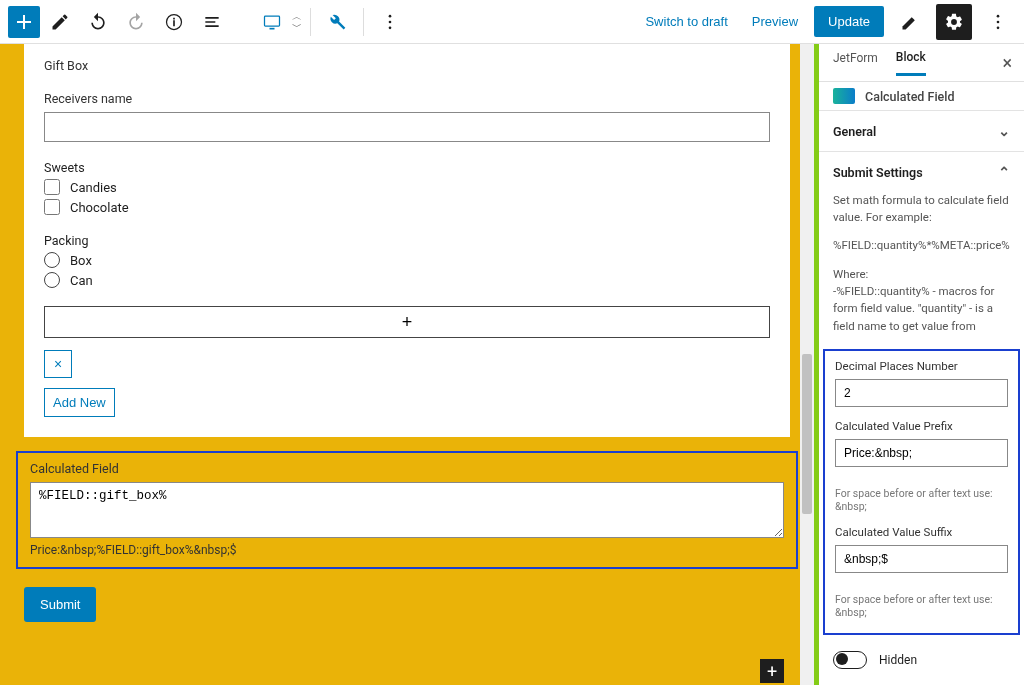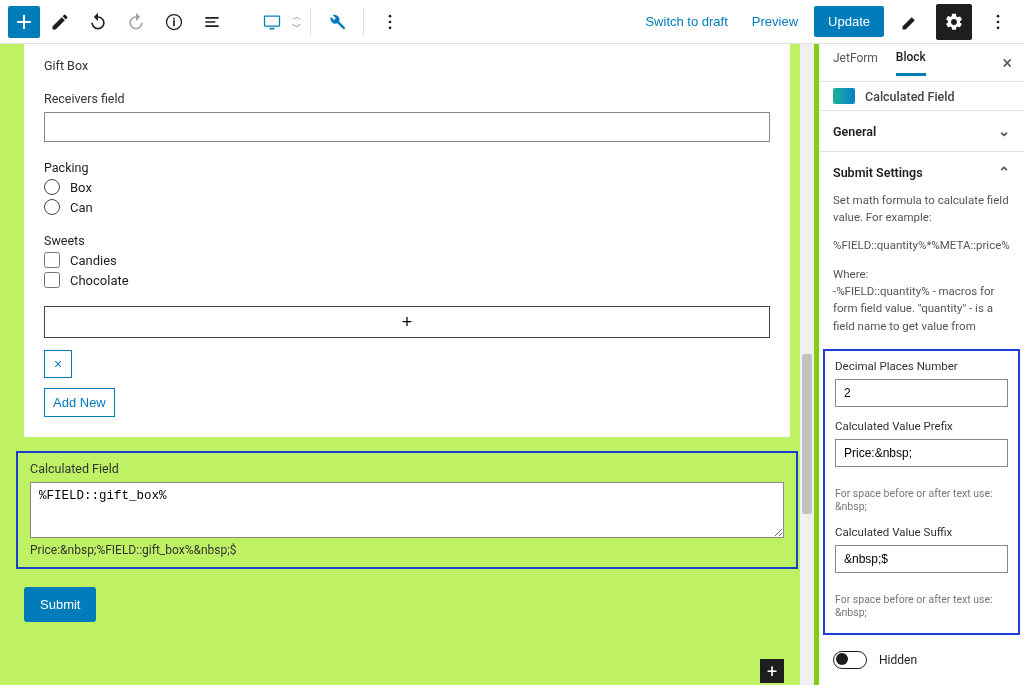--- a/index.html
+++ b/index.html
@@ -18,21 +18,21 @@
   .tb-carets { display: flex; flex-direction: column; justify-content: center; height: 36px; }
   .tb-carets div { font-size: 10px; line-height: 10px; color: #555; }
   .link-btn { background: none; border: none; color: #007cba; cursor: pointer; font-size: 13px; padding: 6px 8px; }
   .update-btn { background: #007cba; color: #fff; border: none; padding: 8px 14px; font-size: 13px; cursor: pointer; border-radius: 2px; }
   .tb-btn.dark { background: #1e1e1e; color: #fff; width: 36px; height: 36px; }
 
   
   .main-row { display: flex; flex: 1; min-height: 0; }
 
   
-  .canvas-wrap { flex: 1; background: #bef264; position: relative; overflow: hidden; }
+  .canvas-wrap { flex: 1; background: #eab308; position: relative; overflow: hidden; }
   .canvas-scroll { position: absolute; inset: 0; overflow-y: auto; }
   .canvas { padding: 0 8px 20px; }
   .form-card { background: #fff; margin: 0 16px; padding: 14px 20px 20px; }
 
   .field-block { margin-bottom: 18px; }
   .field-block-label { font-size: 12.5px; color: #333; margin-bottom: 6px; display: block; }
   .text-input { width: 100%; height: 30px; border: 1px solid #888; padding: 0 8px; font-size: 13px; }
   .group-label { font-size: 12.5px; margin-bottom: 4px; display: block; }
   .check-row, .radio-row { display: flex; align-items: center; gap: 10px; margin: 4px 0; }
   .check-row input[type="checkbox"] { width: 16px; height: 16px; border: 1px solid #444; }
@@ -173,43 +173,43 @@
   <div class="main-row">
 
     <div class="canvas-wrap">
       <div class="canvas-scroll">
         <div class="canvas">
           <div class="form-card">
             <div class="field-block">
               <span class="field-block-label">Gift Box</span>
             </div>
             <div class="field-block">
-              <span class="field-block-label">Receivers field</span>
+              <span class="field-block-label">Receivers name</span>
               <input type="text" class="text-input" style="">
+            </div>
+            <div class="field-block">
+              <span class="group-label">Sweets</span>
+              <div class="check-row">
+                  <input type="checkbox" style="">
+                  <span>Candies</span>
+                </div>
+              <div class="check-row">
+                  <input type="checkbox" style="">
+                  <span>Chocolate</span>
+                </div>
             </div>
             <div class="field-block">
               <span class="group-label">Packing</span>
               <div class="radio-row">
                   <span class="radio-c"></span>
                   <span>Box</span>
                 </div>
               <div class="radio-row">
                   <span class="radio-c"></span>
                   <span>Can</span>
-                </div>
-            </div>
-            <div class="field-block">
-              <span class="group-label">Sweets</span>
-              <div class="check-row">
-                  <input type="checkbox" style="">
-                  <span>Candies</span>
-                </div>
-              <div class="check-row">
-                  <input type="checkbox" style="">
-                  <span>Chocolate</span>
                 </div>
             </div>
             <button class="add-row-btn">+</button>
             <div>
               <button class="remove-btn">×</button>
             </div>
             <div>
               <button class="addnew-btn">Add New</button>
             </div>
           </div>

